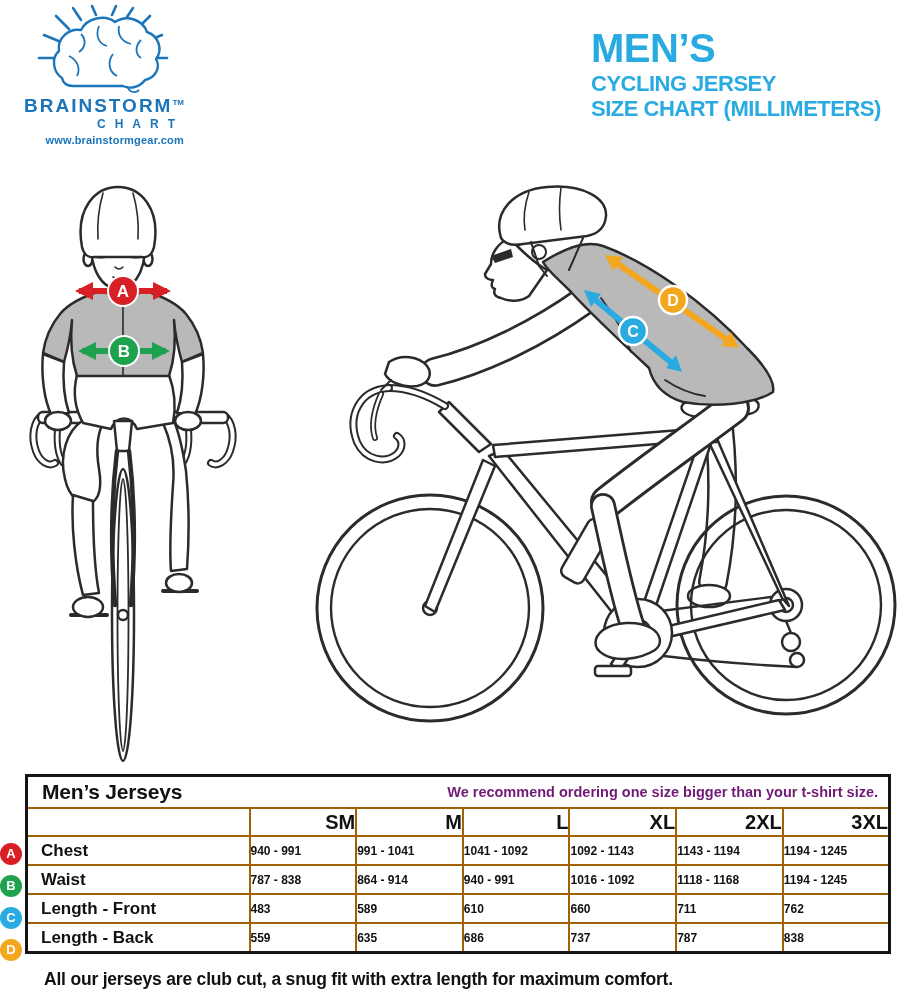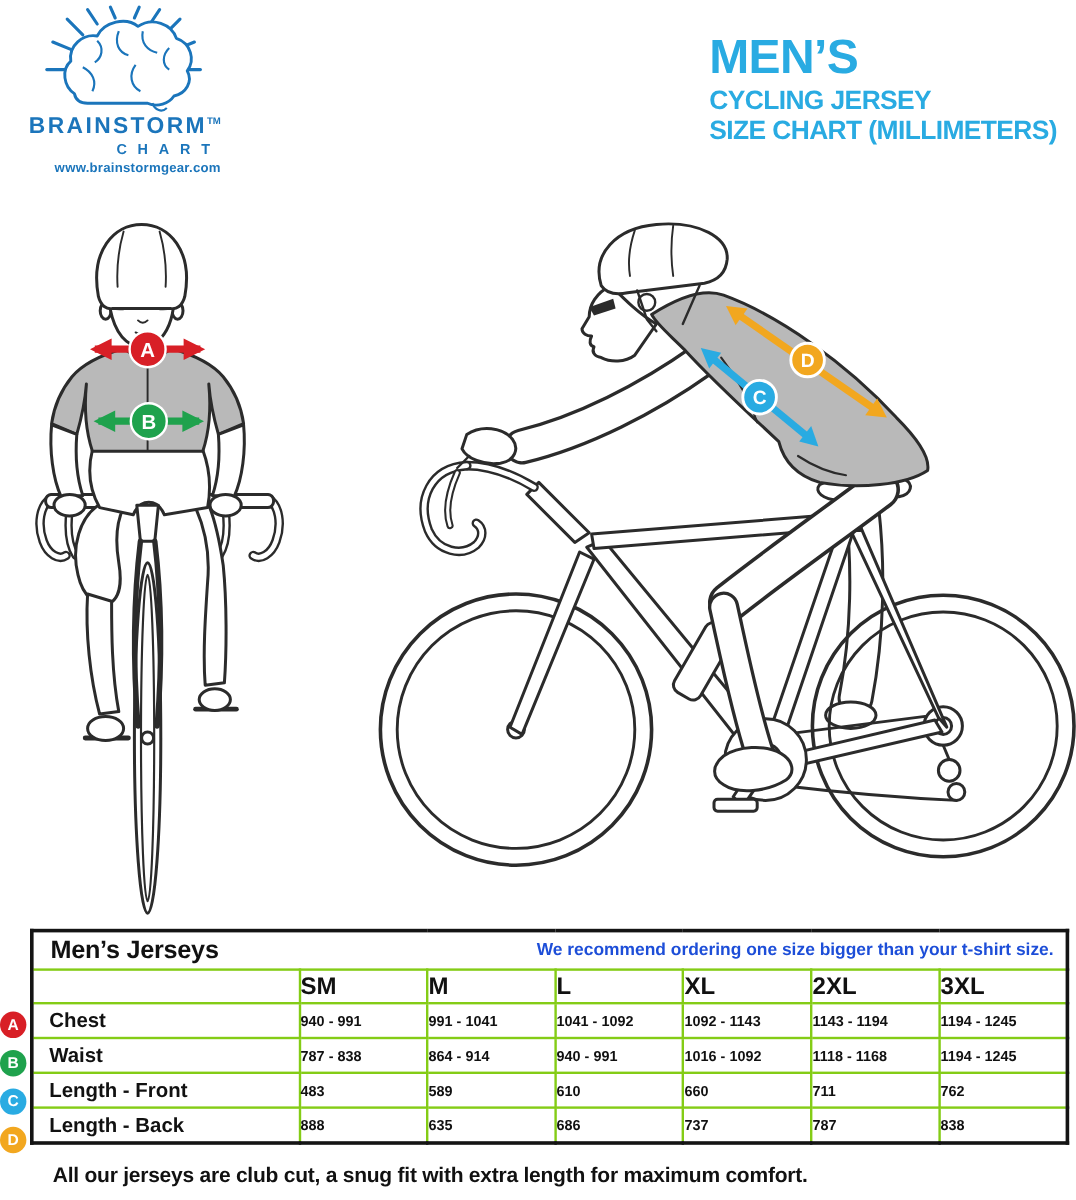--- a/index.html
+++ b/index.html
@@ -15,26 +15,26 @@
   
   .title{position:absolute;left:563px;top:28px;color:#29abe2;font-weight:bold;line-height:1.04;}
   .title .t1{font-size:40px;letter-spacing:-.5px;}
   .title .t2,.title .t3{font-size:22px;letter-spacing:-.5px;margin-top:3px;}
   
   .fig-front{position:absolute;left:25px;top:163px;}
   .fig-side{position:absolute;left:285px;top:150px;}
   
   table.size-chart{position:absolute;left:25px;top:774px;width:866px;border-collapse:collapse;
         table-layout:fixed;border:3px solid #141414;}
-  table.size-chart td{border:2px solid #84cc16;padding:0;vertical-align:middle;background:#fff;}
+  table.size-chart td{border:2px solid #a16207;padding:0;vertical-align:middle;background:#fff;}
   .trow-head td{height:30px;}
   .head-flex{display:flex;align-items:center;justify-content:space-between;padding:0 10px 0 14px;}
   .tbl-title{font-size:21px;font-weight:bold;letter-spacing:-.2px;}
   .tbl-note{font-size:14.5px;font-weight:bold;color:#e01b24;}
-  .trow-sizes td{height:26px;text-align:left;font-size:20px;font-weight:bold;}
+  .trow-sizes td{height:26px;text-align:right;font-size:20px;font-weight:bold;}
   .trow-data td{height:27px;text-align:left;font-size:12px;font-weight:bold;}
   .trow-data td.rowlabel{text-align:left;padding-left:13px;font-size:17px;}
   .marker-dot{position:absolute;left:0;width:22px;height:22px;border-radius:50%;
         color:#fff;font-size:13px;font-weight:bold;line-height:22px;text-align:center;}
   
   .footer-note{position:absolute;left:44px;top:969px;font-size:17.5px;font-weight:bold;letter-spacing:-.2px;}
 </style>
 </head>
 <body>
 
@@ -285,21 +285,21 @@
         <col>
         <col>
         <col>
         <col>
       </colgroup>
     <tbody>
         <tr class="trow-head">
       <td colspan="7">
         <div class="head-flex">
           <span class="tbl-title">Men’s Jerseys</span>
-          <span class="tbl-note" style="color: #1d4ed8;">We recommend ordering one size bigger than your t-shirt size.</span>
+          <span class="tbl-note" style="color: #701a75;">We recommend ordering one size bigger than your t-shirt size.</span>
         </div>
       </td>
     </tr>
     <tr class="trow-sizes">
       <td></td>
       <td>SM</td>
       <td>M</td>
       <td>L</td>
       <td>XL</td>
       <td>2XL</td>
@@ -327,21 +327,21 @@
       <td class="rowlabel">Length - Front</td>
       <td>483</td>
       <td>589</td>
       <td>610</td>
       <td>660</td>
       <td>711</td>
       <td>762</td>
     </tr>
     <tr class="trow-data">
       <td class="rowlabel">Length - Back</td>
-      <td>888</td>
+      <td>559</td>
       <td>635</td>
       <td>686</td>
       <td>737</td>
       <td>787</td>
       <td>838</td>
     </tr>
   </tbody>
     </table>
 
   <div class="footer-note">All our jerseys are club cut, a snug fit with extra length for maximum comfort.</div>

